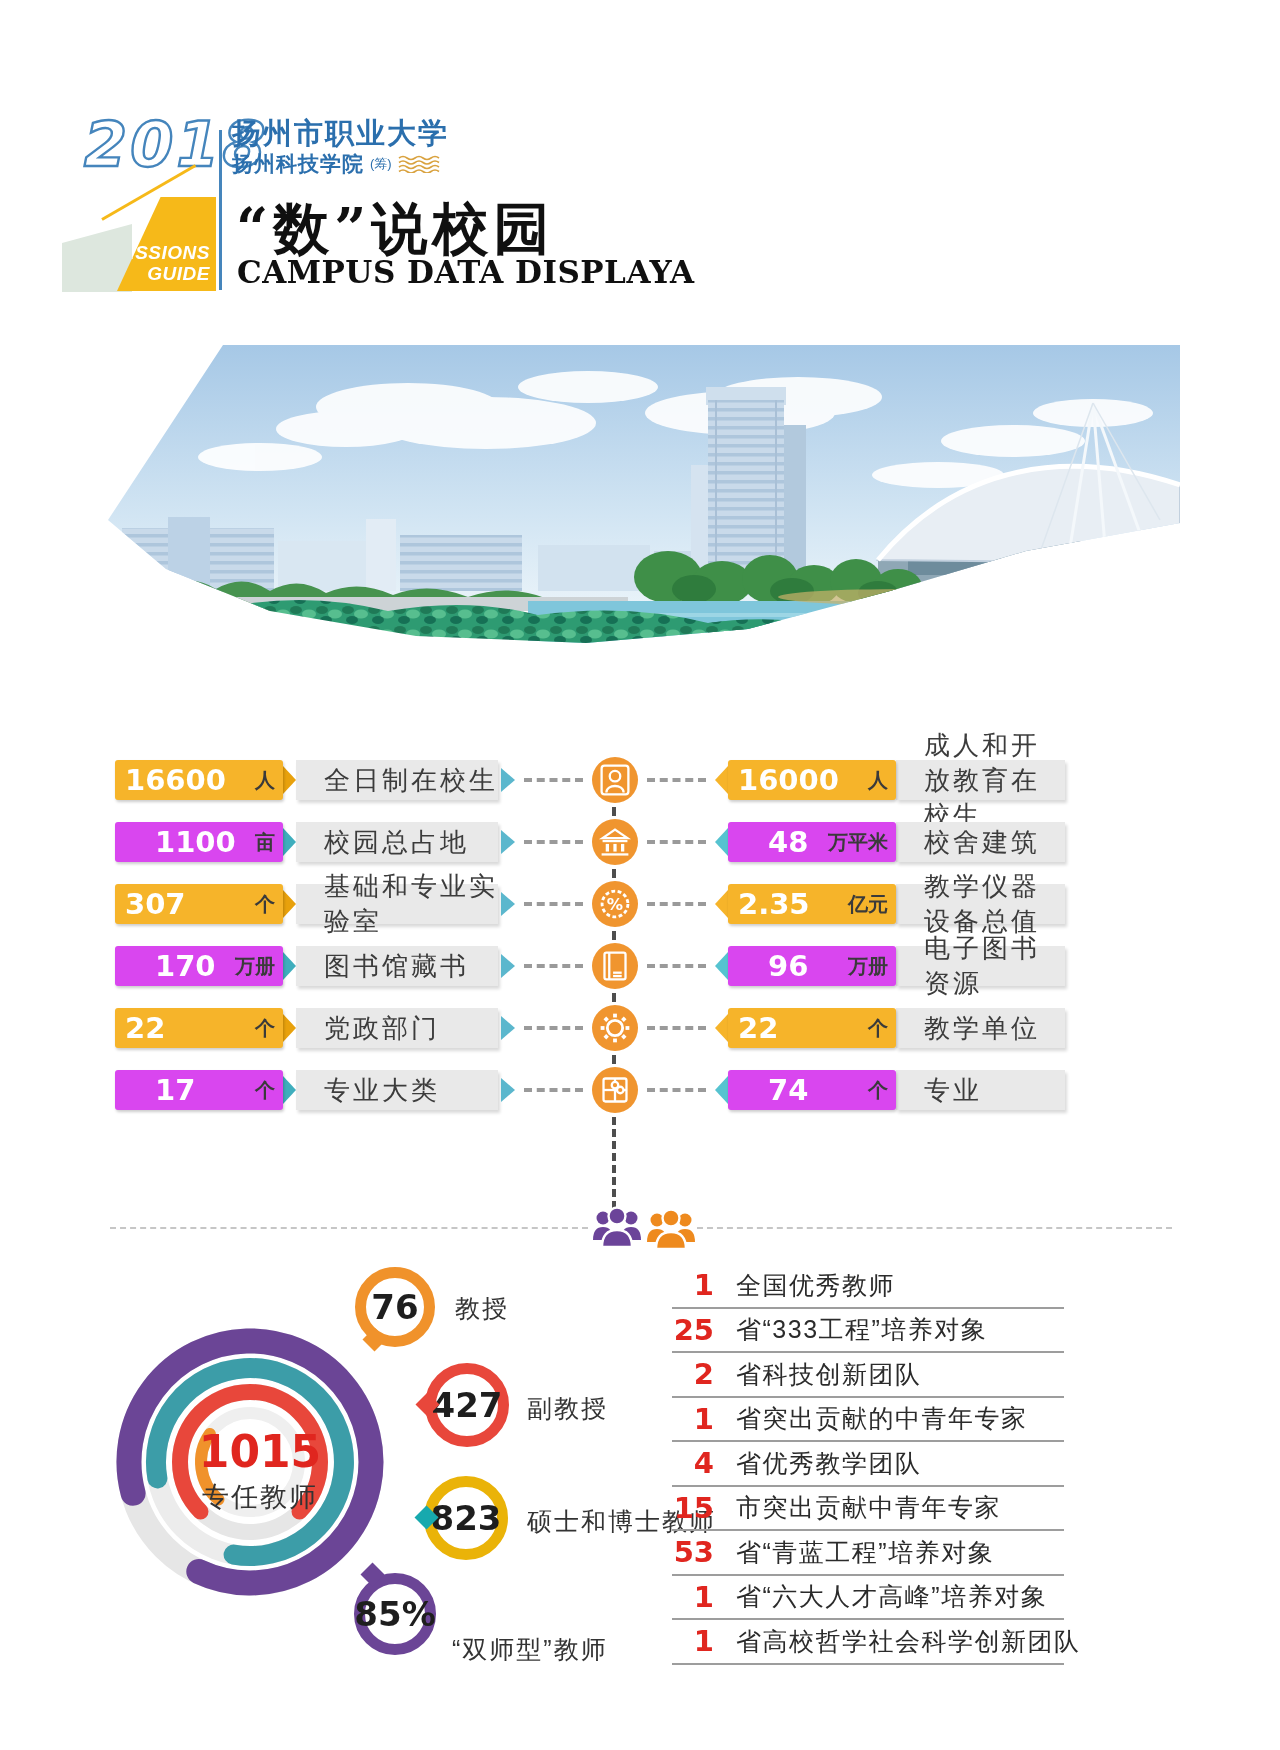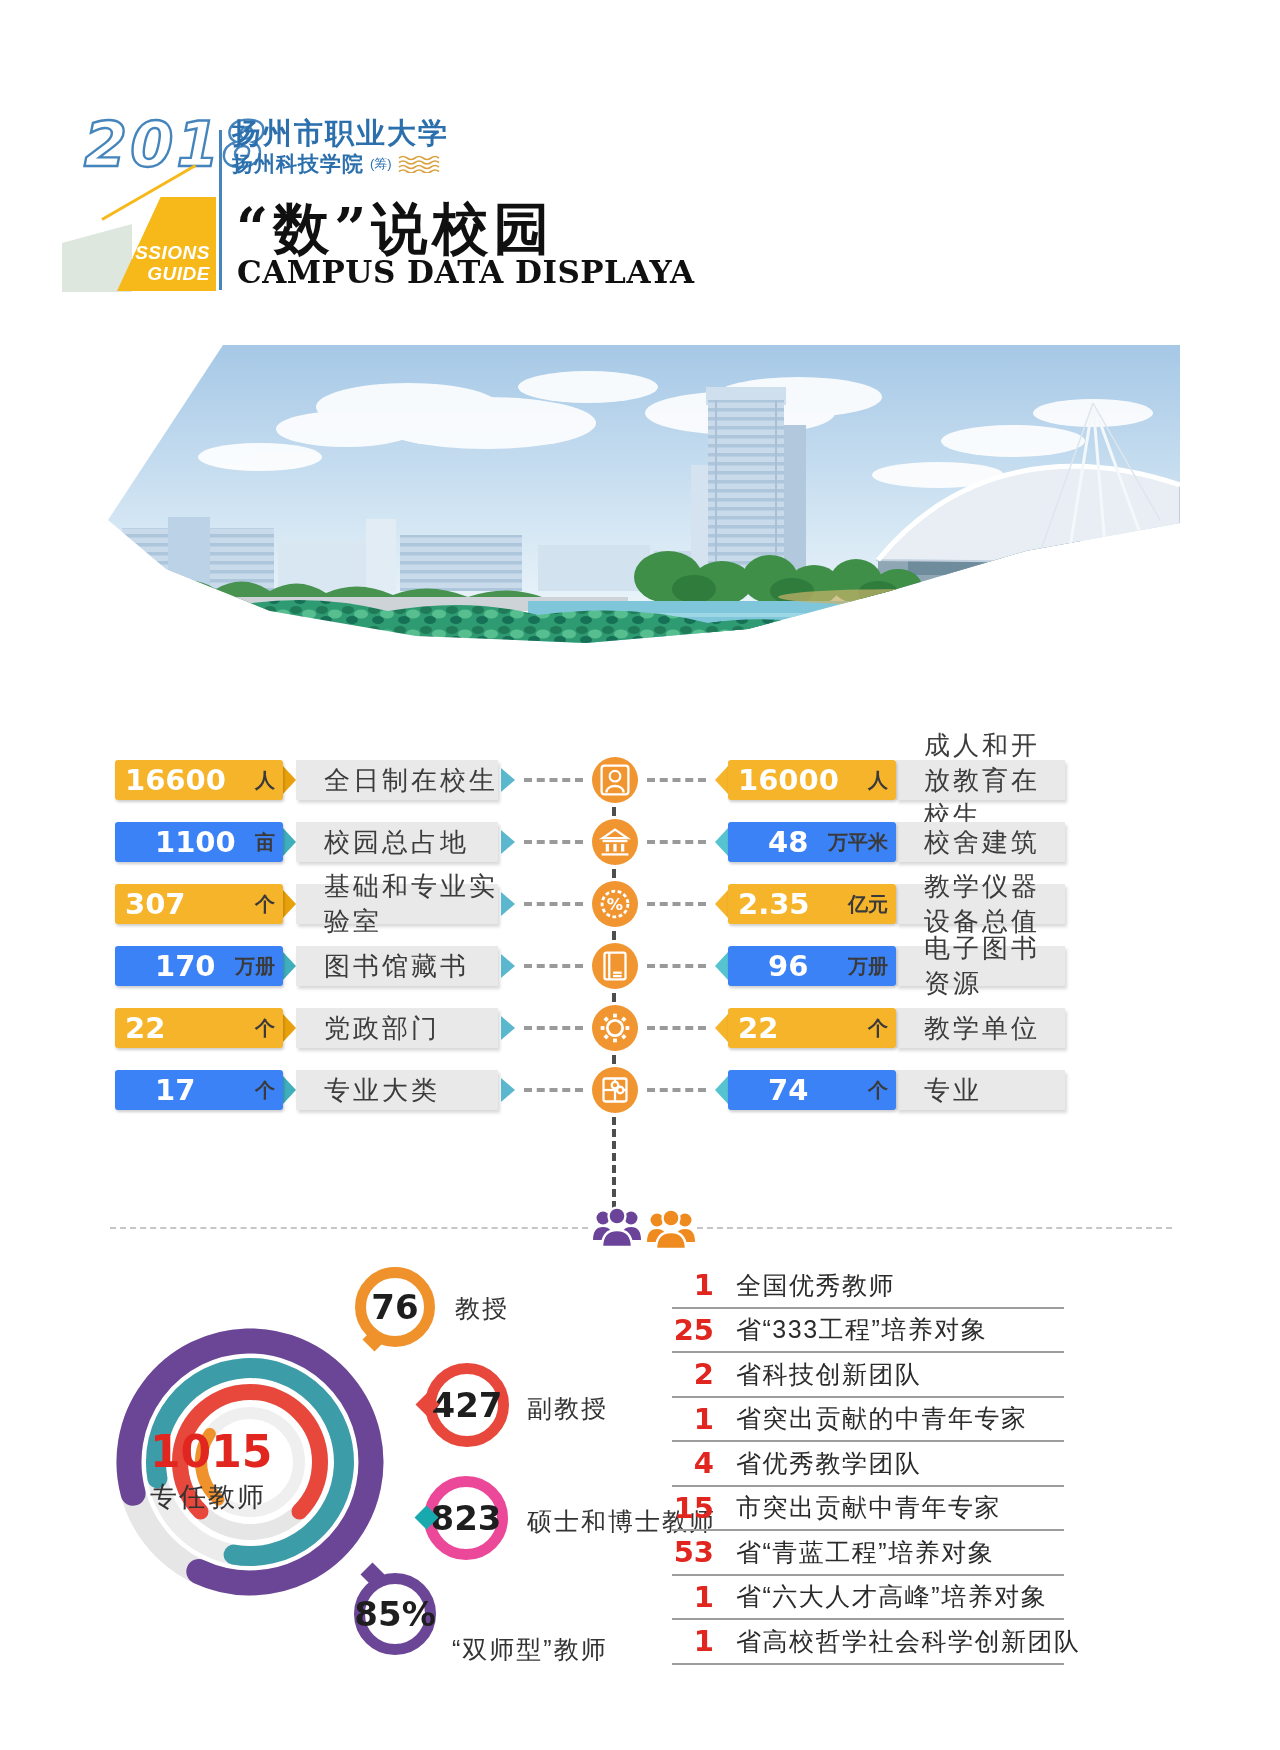--- a/index.html
+++ b/index.html
@@ -41,21 +41,21 @@
   
   .rows { left:115px; top:760px; width:950px; }
   .srow { display:flex; align-items:center; height:40px; margin-bottom:22px; }
   .grp-l { display:flex; align-items:center; width:400px; flex:none; }
   .grp-r { display:flex; align-items:center; width:350px; flex:none; }
   .badge { width:168px; flex:none; height:40px; display:flex; align-items:center; justify-content:space-between;
            padding:0 8px 0 10px; border-radius:3px; box-shadow:1px 2px 3px rgba(0,0,0,.2); position:relative; z-index:2;}
   .badge .num { font-size:29px; font-weight:bold; color:#fff; font-family:"DejaVu Sans", sans-serif; }
   .badge .unit { font-size:20px; font-weight:bold; color:#3A3A3A; }
   .badge.yellow { background:#F6B42A; }
-  .badge.teal { background:#3b82f6;padding-left:40px; }
+  .badge.teal { background:#d946ef;padding-left:40px; }
   .chev { width:0; height:0; border-top:14px solid transparent; border-bottom:14px solid transparent; flex:none; }
   .chev.r.yellow { border-left:13px solid #E8A10C; }
   .chev.r.teal { border-left:13px solid #3FAEBD; }
   .chev.l.yellow { border-right:13px solid #F6B42A; }
   .chev.l.teal { border-right:13px solid #56C3D0; }
   .bar { flex:1; height:40px; background:#E9E9E9; box-shadow:2px 3px 3px rgba(0,0,0,.15);
          display:flex; align-items:center; padding-left:28px; font-size:26px; color:#3C3C3C; letter-spacing:3px; }
   .arrow-t { width:0; height:0; border-top:12px solid transparent; border-bottom:12px solid transparent;
              border-left:14px solid #5BB7CD; margin-left:3px; flex:none; }
   .dash { flex:1; border-top:4px dashed #9A9A9A; height:0; margin:0 9px; }
@@ -63,21 +63,21 @@
            display:flex; align-items:center; justify-content:center; }
   .iconc svg { width:44px; height:44px; }
   .vdash { left:612px; width:4px; height:9px; background:#4E4E4E; }
   .vdash-tail { left:612px; top:1117px; height:92px; width:0; border-left:4px dashed #4E4E4E; }
 
   
   .divider { top:1227px; height:0; border-top:2px dashed #C6C6C6; }
   .ppl { width:54px; height:50px; }
 
   
-  .donut-labels { left:150px; top:1426px; width:200px; }
+  .donut-labels { left:160px; top:1426px; width:200px; text-align:center; }
   .donut-labels .v { font-size:44px; font-weight:bold; color:#E0261F; font-family:"DejaVu Sans", sans-serif; }
   .donut-labels .l { font-size:27px; color:#333; margin-top:2px; letter-spacing:2px; }
 
   .bubble { border-radius:50%; display:flex; align-items:center; justify-content:center;
             background:#fff; position:absolute; }
   .bubble .bn { font-weight:bold; color:#1E1E1E; font-size:34px; font-family:"DejaVu Sans", sans-serif; }
   .tail { width:17px; height:17px; position:absolute; transform:rotate(45deg); }
   .blabel { position:absolute; font-size:25px; color:#333; letter-spacing:2px; white-space:nowrap; }
 
   .honors { left:672px; top:1264px; width:392px; }
@@ -458,21 +458,21 @@
 </div>
 <div class="tail" style="left:366px; top:1331px; background:#F0922B;"></div>
 <div class="blabel" style="left:455px; top:1292px;">教授</div>
 
 <div class="bubble" style="left:425px; top:1363px; width:84px; height:84px; border:11px solid #E8473B;">
   <span class="bn">427</span>
 </div>
 <div class="tail" style="left:419px; top:1396px; background:#E8473B;"></div>
 <div class="blabel" style="left:527px; top:1392px;">副教授</div>
 
-<div class="bubble" style="left:424px; top:1476px; width:84px; height:84px; border:11px solid #ec4899;">
+<div class="bubble" style="left:424px; top:1476px; width:84px; height:84px; border:11px solid #eab308;">
   <span class="bn">823</span>
 </div>
 <div class="tail" style="left:418px; top:1509px; background:#17A9AE;"></div>
 <div class="blabel" style="left:527px; top:1505px;">硕士和博士教师</div>
 
 <div class="bubble" style="left:354px; top:1573px; width:82px; height:82px; border:11px solid #6B4596;">
   <span class="bn">85%</span>
 </div>
 <div class="tail" style="left:364px; top:1566px; background:#6B4596;"></div>
 <div class="blabel" style="left:452px; top:1600px;margin-top:33px;">“双师型”教师</div>

